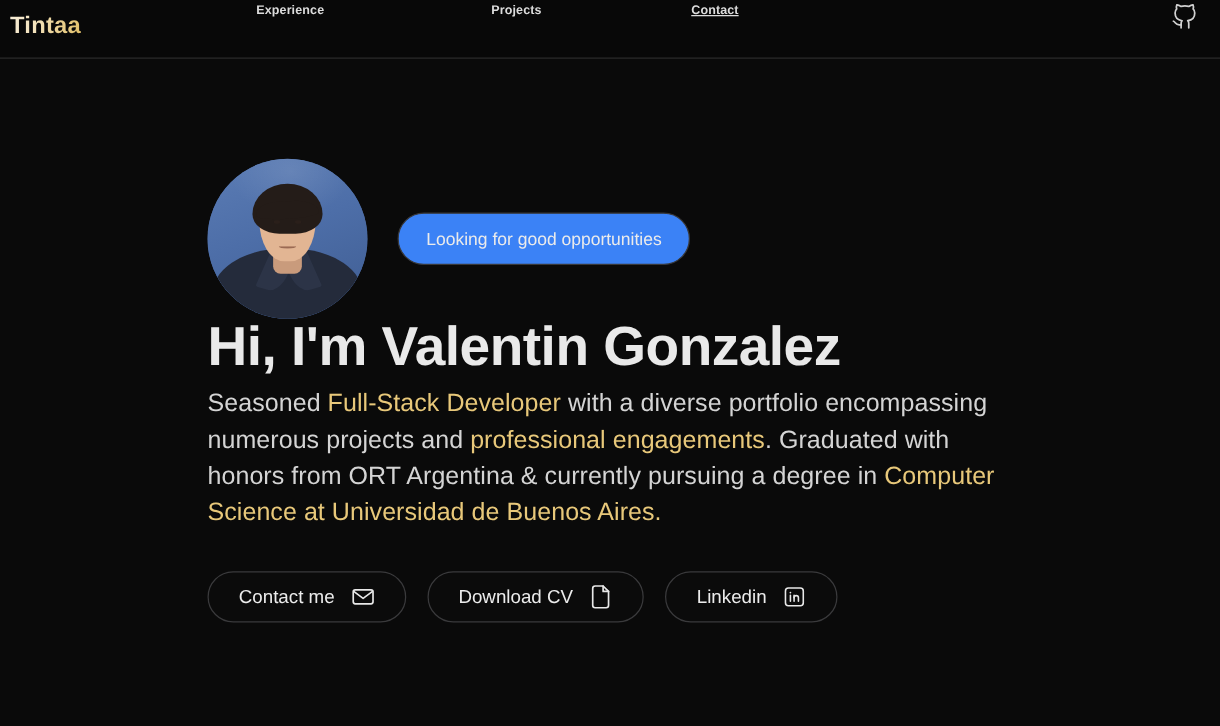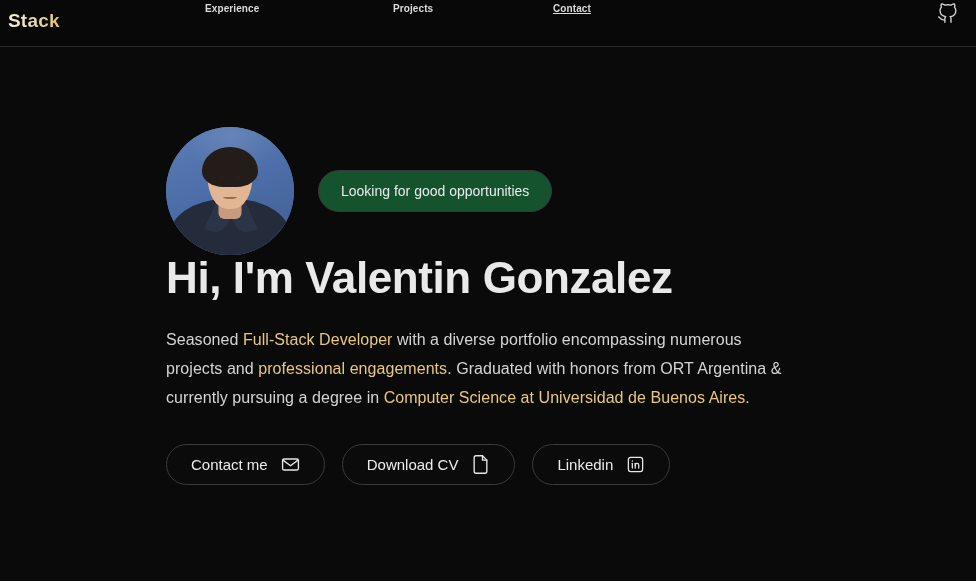--- a/index.html
+++ b/index.html
@@ -198,40 +198,40 @@
   
   .badge {
     margin-left: 24px;
     display: inline-flex;
     align-items: center;
     justify-content: center;
     height: 42px;
     padding: 0 22px;
     border: 1px solid #38383a;
     border-radius: 999px;
-    background: #14532d;
+    background: #3b82f6;
     font-size: 14px;
     color: #ebebeb;
     white-space: nowrap;
   }
 
   
   .headline {
     font-size: 44px;
     line-height: 1.05;
     font-weight: bold;
     letter-spacing: -0.4px;
     color: #e9e9e9;
   }
 
   
   .bio {
-    margin-top: 24px;
+    margin-top: 8px;
     width: 632px;
-    font-size: 16px;
+    font-size: 20px;
     line-height: 29px;
     color: #d4d4d4;
     letter-spacing: 0.05px;
   }
   .hl { color: #e8c87a; }
 
   
   .actions {
     margin-top: 32px;
     display: flex;
@@ -258,21 +258,21 @@
   .btn .ic { display: flex; align-items: center; }
   .btn svg { display: block; }
 </style>
 </head>
 <body>
 
 <div class="page">
 
   <nav class="navbar">
 
-    <a class="brand" href="#">Stack</a>
+    <a class="brand" href="#">Tintaa</a>
 
     <div class="nav-links">
       <a class="nav-link n0" href="#">Experience</a>
       <a class="nav-link n1" href="#">Projects</a>
       <a class="nav-link n3" href="#">Contact</a>
     </div>
 
     <a class="gh-link" href="#">
       <span>
         <svg width="21" height="21" viewBox="0 0 24 24" fill="none" stroke="#cfcfcf" stroke-width="1.6" stroke-linecap="round" stroke-linejoin="round">

